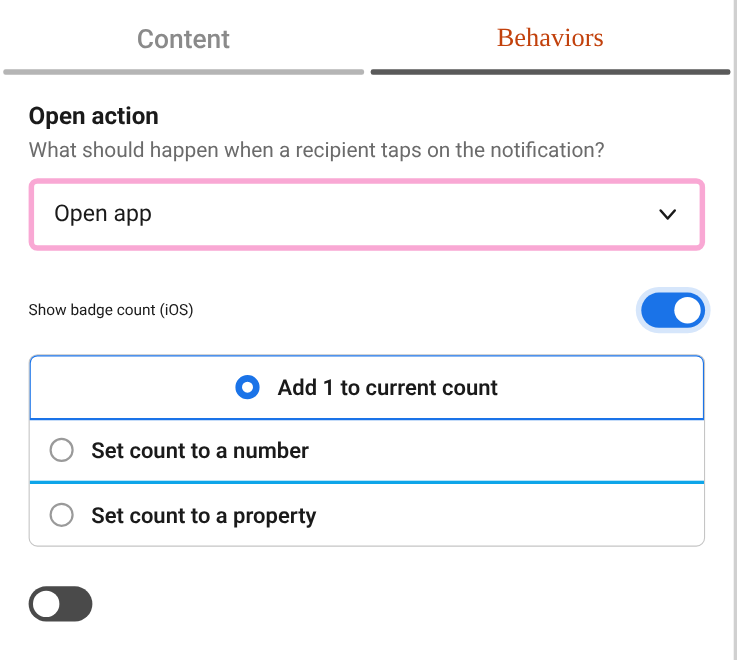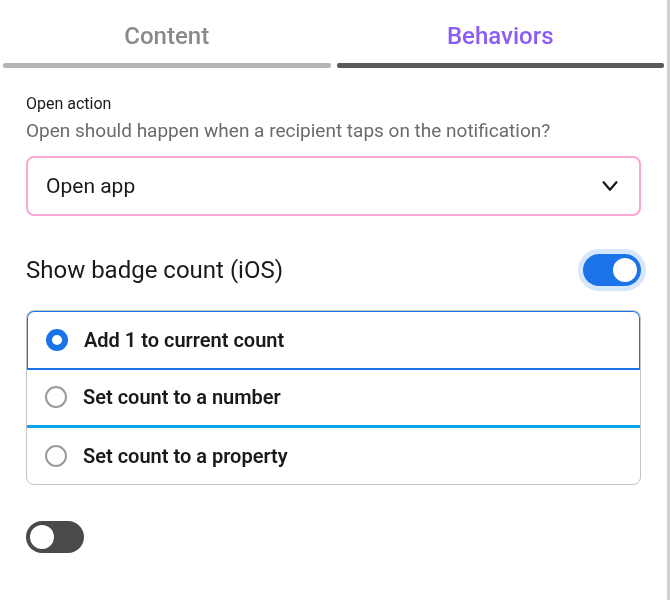--- a/index.html
+++ b/index.html
@@ -30,54 +30,55 @@
       padding: 22px 0 18px;
       font-size: 24px;
       font-weight: 500;
       cursor: pointer;
       position: relative;
     }
     .tab-inactive {
       color: #8a8a8a;
     }
     .tab-active {
-      color: #8b5cf6;
+      color: #c2410c;
+      font-family: Liberation Serif, serif;
     }
     .tab::after {
       content: "";
       position: absolute;
       left: 3px;
       right: 3px;
       bottom: 0;
       height: 5px;
       border-radius: 2px;
     }
     .tab-inactive::after {
       background: #b5b5b5;
     }
     .tab-active::after {
       background: #5a5a5a;
     }
     .section {
       padding: 26px 26px 0 26px;
     }
     .section-title {
-      font-size: 16px;
-      font-weight: 400;
+      font-size: 22px;
+      font-weight: 700;
       color: #1a1a1a;
       margin-bottom: 6px;
     }
     .section-subtitle {
       font-size: 19px;
       color: #6b6b6b;
       margin-bottom: 14px;
     }
     .dropdown {
       width: 100%;
-      border: 2px solid #f9a8d4;
+      border: 5px solid #f9a8d4;
       border-radius: 8px;
       padding: 16px 18px;
       font-size: 21px;
       color: #1a1a1a;
       background: #fff;
       display: flex;
       justify-content: space-between;
       align-items: center;
       cursor: pointer;
     }
@@ -86,21 +87,21 @@
       height: 22px;
     }
     .toggle-row {
       display: flex;
       justify-content: space-between;
       align-items: center;
       padding: 0 26px;
       margin-top: 38px;
     }
     .toggle-label {
-      font-size: 24px;
+      font-size: 14px;
       color: #1a1a1a;
     }
     .toggle {
       width: 58px;
       height: 32px;
       border-radius: 16px;
       position: relative;
       cursor: pointer;
     }
     .toggle-on {
@@ -141,20 +142,21 @@
     .radio-item:last-child {
       border-bottom: none;
     }
     .radio-item-selected {
       border: 2px solid #1a73e8;
       margin: -1px;
       border-top-left-radius: 8px;
       border-top-right-radius: 8px;
       position: relative;
       z-index: 1;
+      justify-content: center;
     }
     .radio-circle {
       width: 22px;
       height: 22px;
       border-radius: 50%;
       border: 2px solid #9a9a9a;
       flex-shrink: 0;
       position: relative;
     }
     .radio-circle-selected {
@@ -177,21 +179,21 @@
     <div class="tab tab-inactive">
       <span>Content</span>
     </div>
     <div class="tab tab-active">
       <span>Behaviors</span>
     </div>
   </div>
 
   <div class="section">
     <div class="section-title">Open action</div>
-    <div class="section-subtitle">Open should happen when a recipient taps on the notification?</div>
+    <div class="section-subtitle">What should happen when a recipient taps on the notification?</div>
     <div class="dropdown">
       <span>Open app</span>
       <svg class="chevron" viewBox="0 0 24 24" fill="none" stroke="#1a1a1a" stroke-width="2.5" stroke-linecap="round" stroke-linejoin="round">
         <polyline points="5 8 12 16 19 8"></polyline>
       </svg>
     </div>
   </div>
 
   <div class="toggle-row">
     <div class="toggle-label">Show badge count (iOS)</div>

